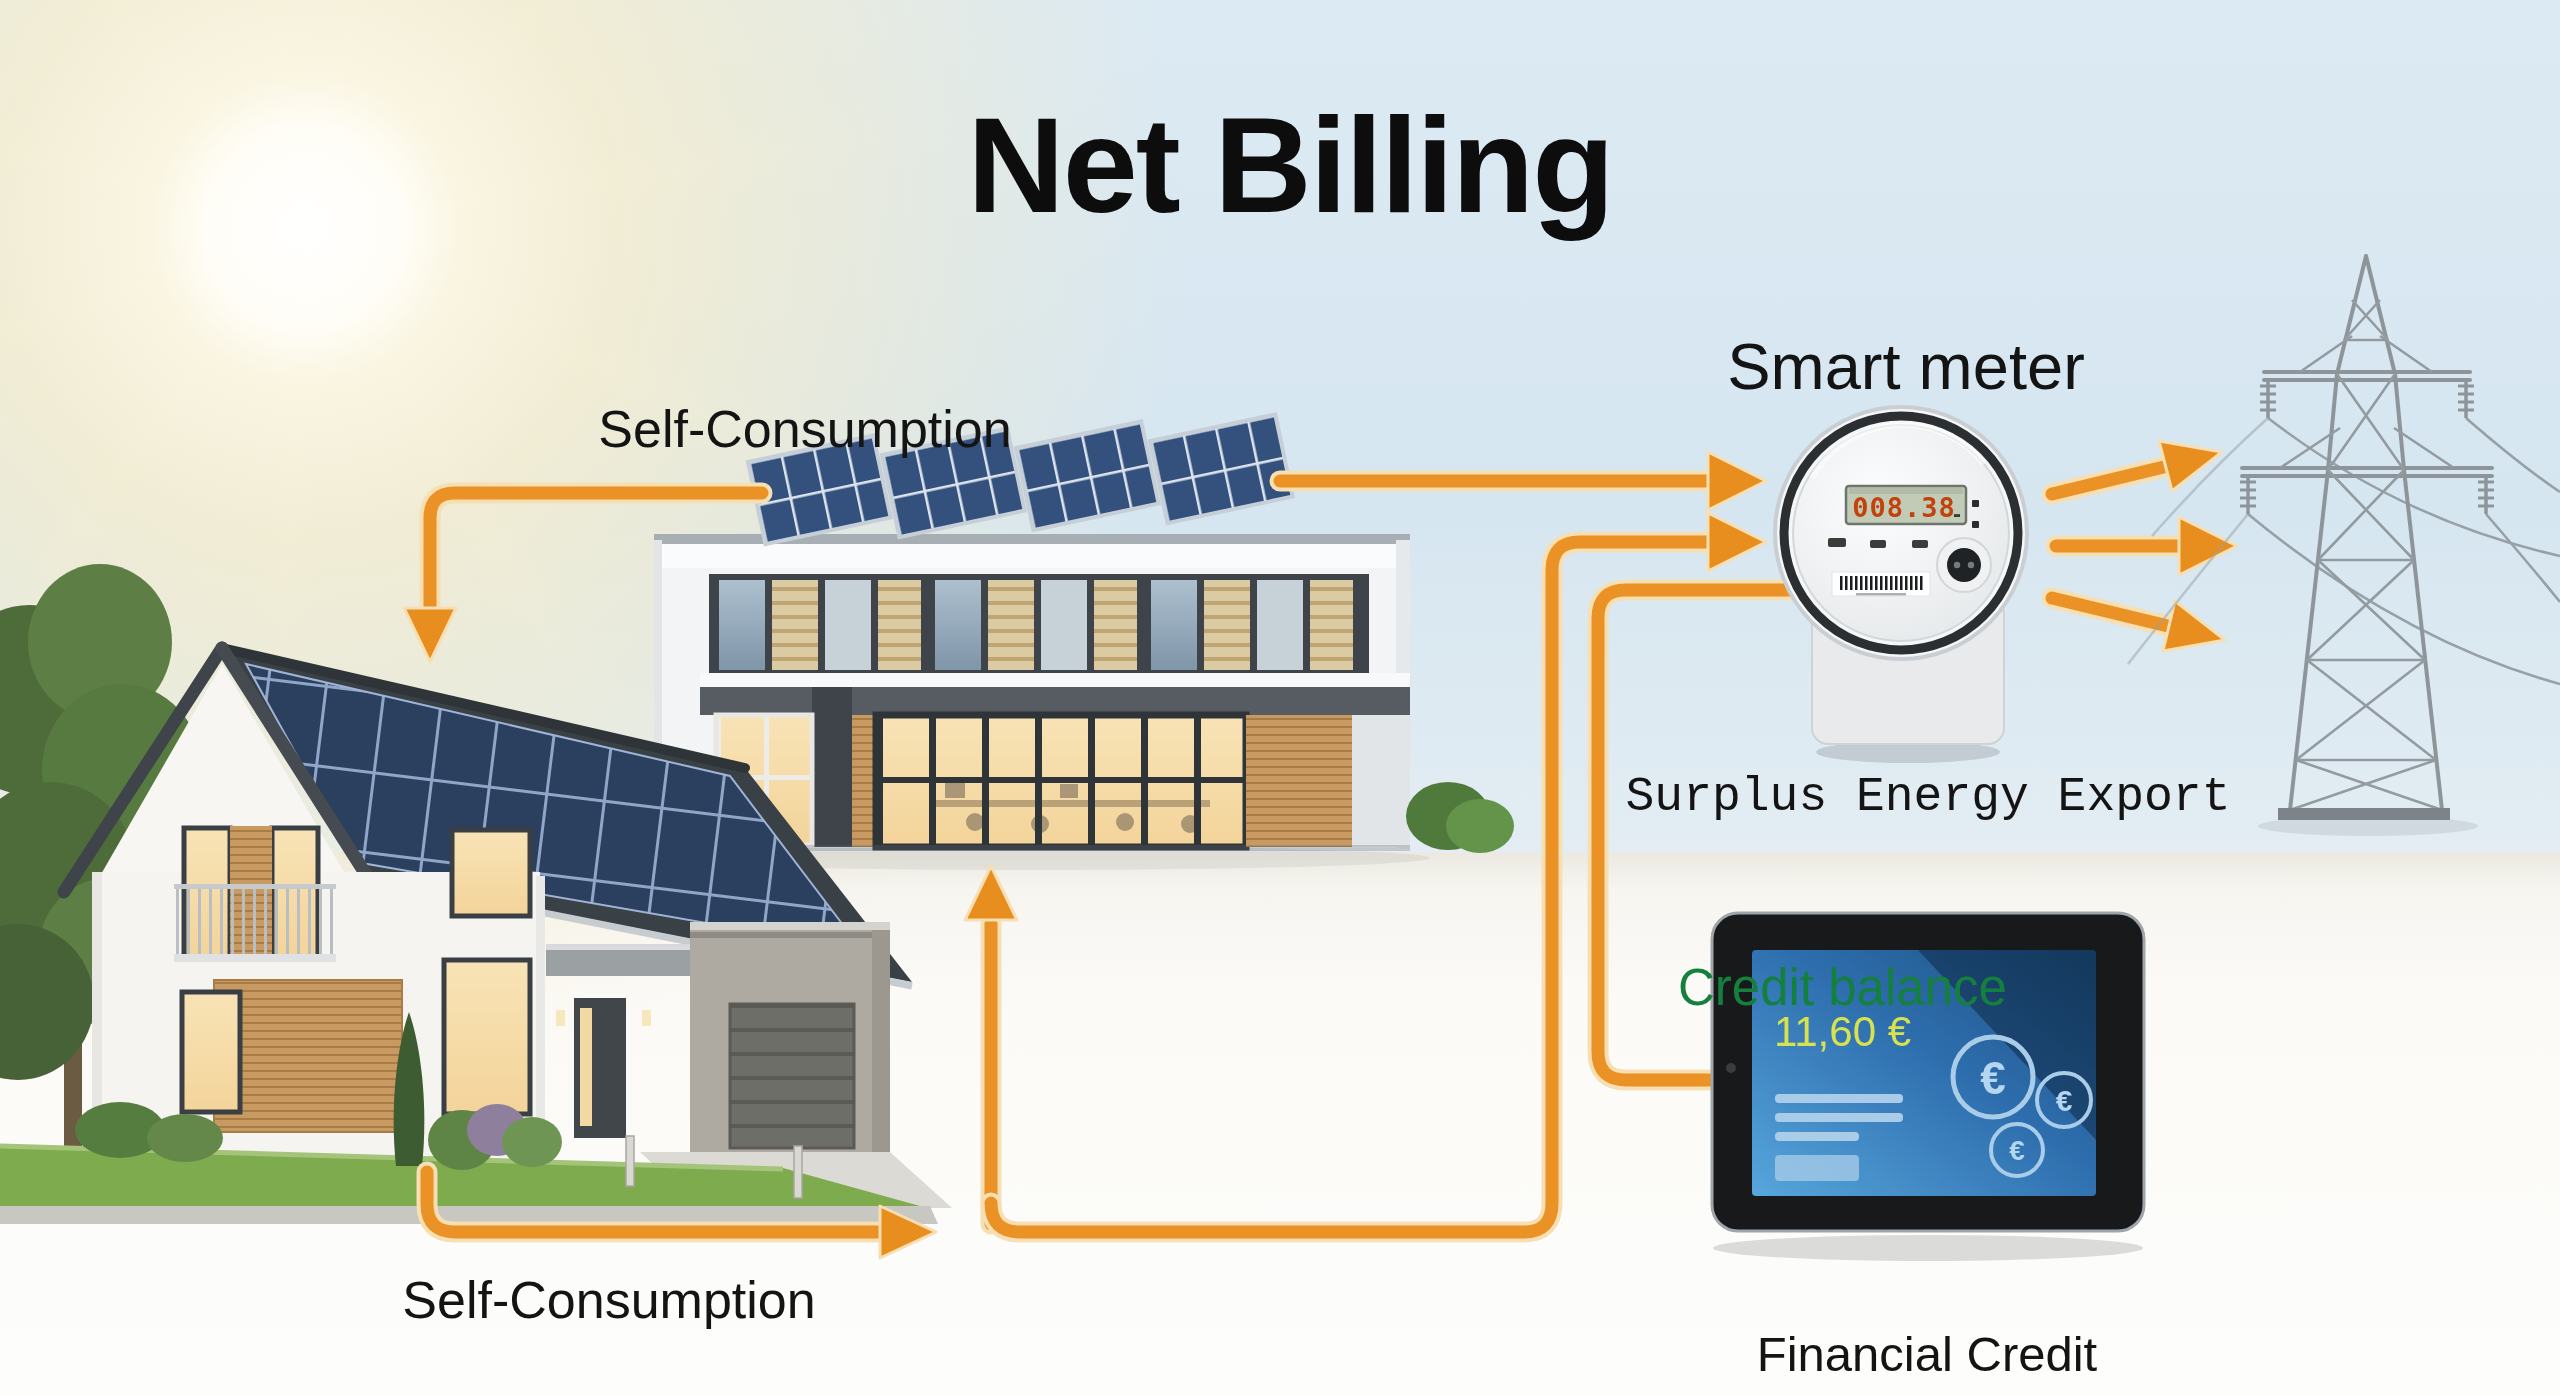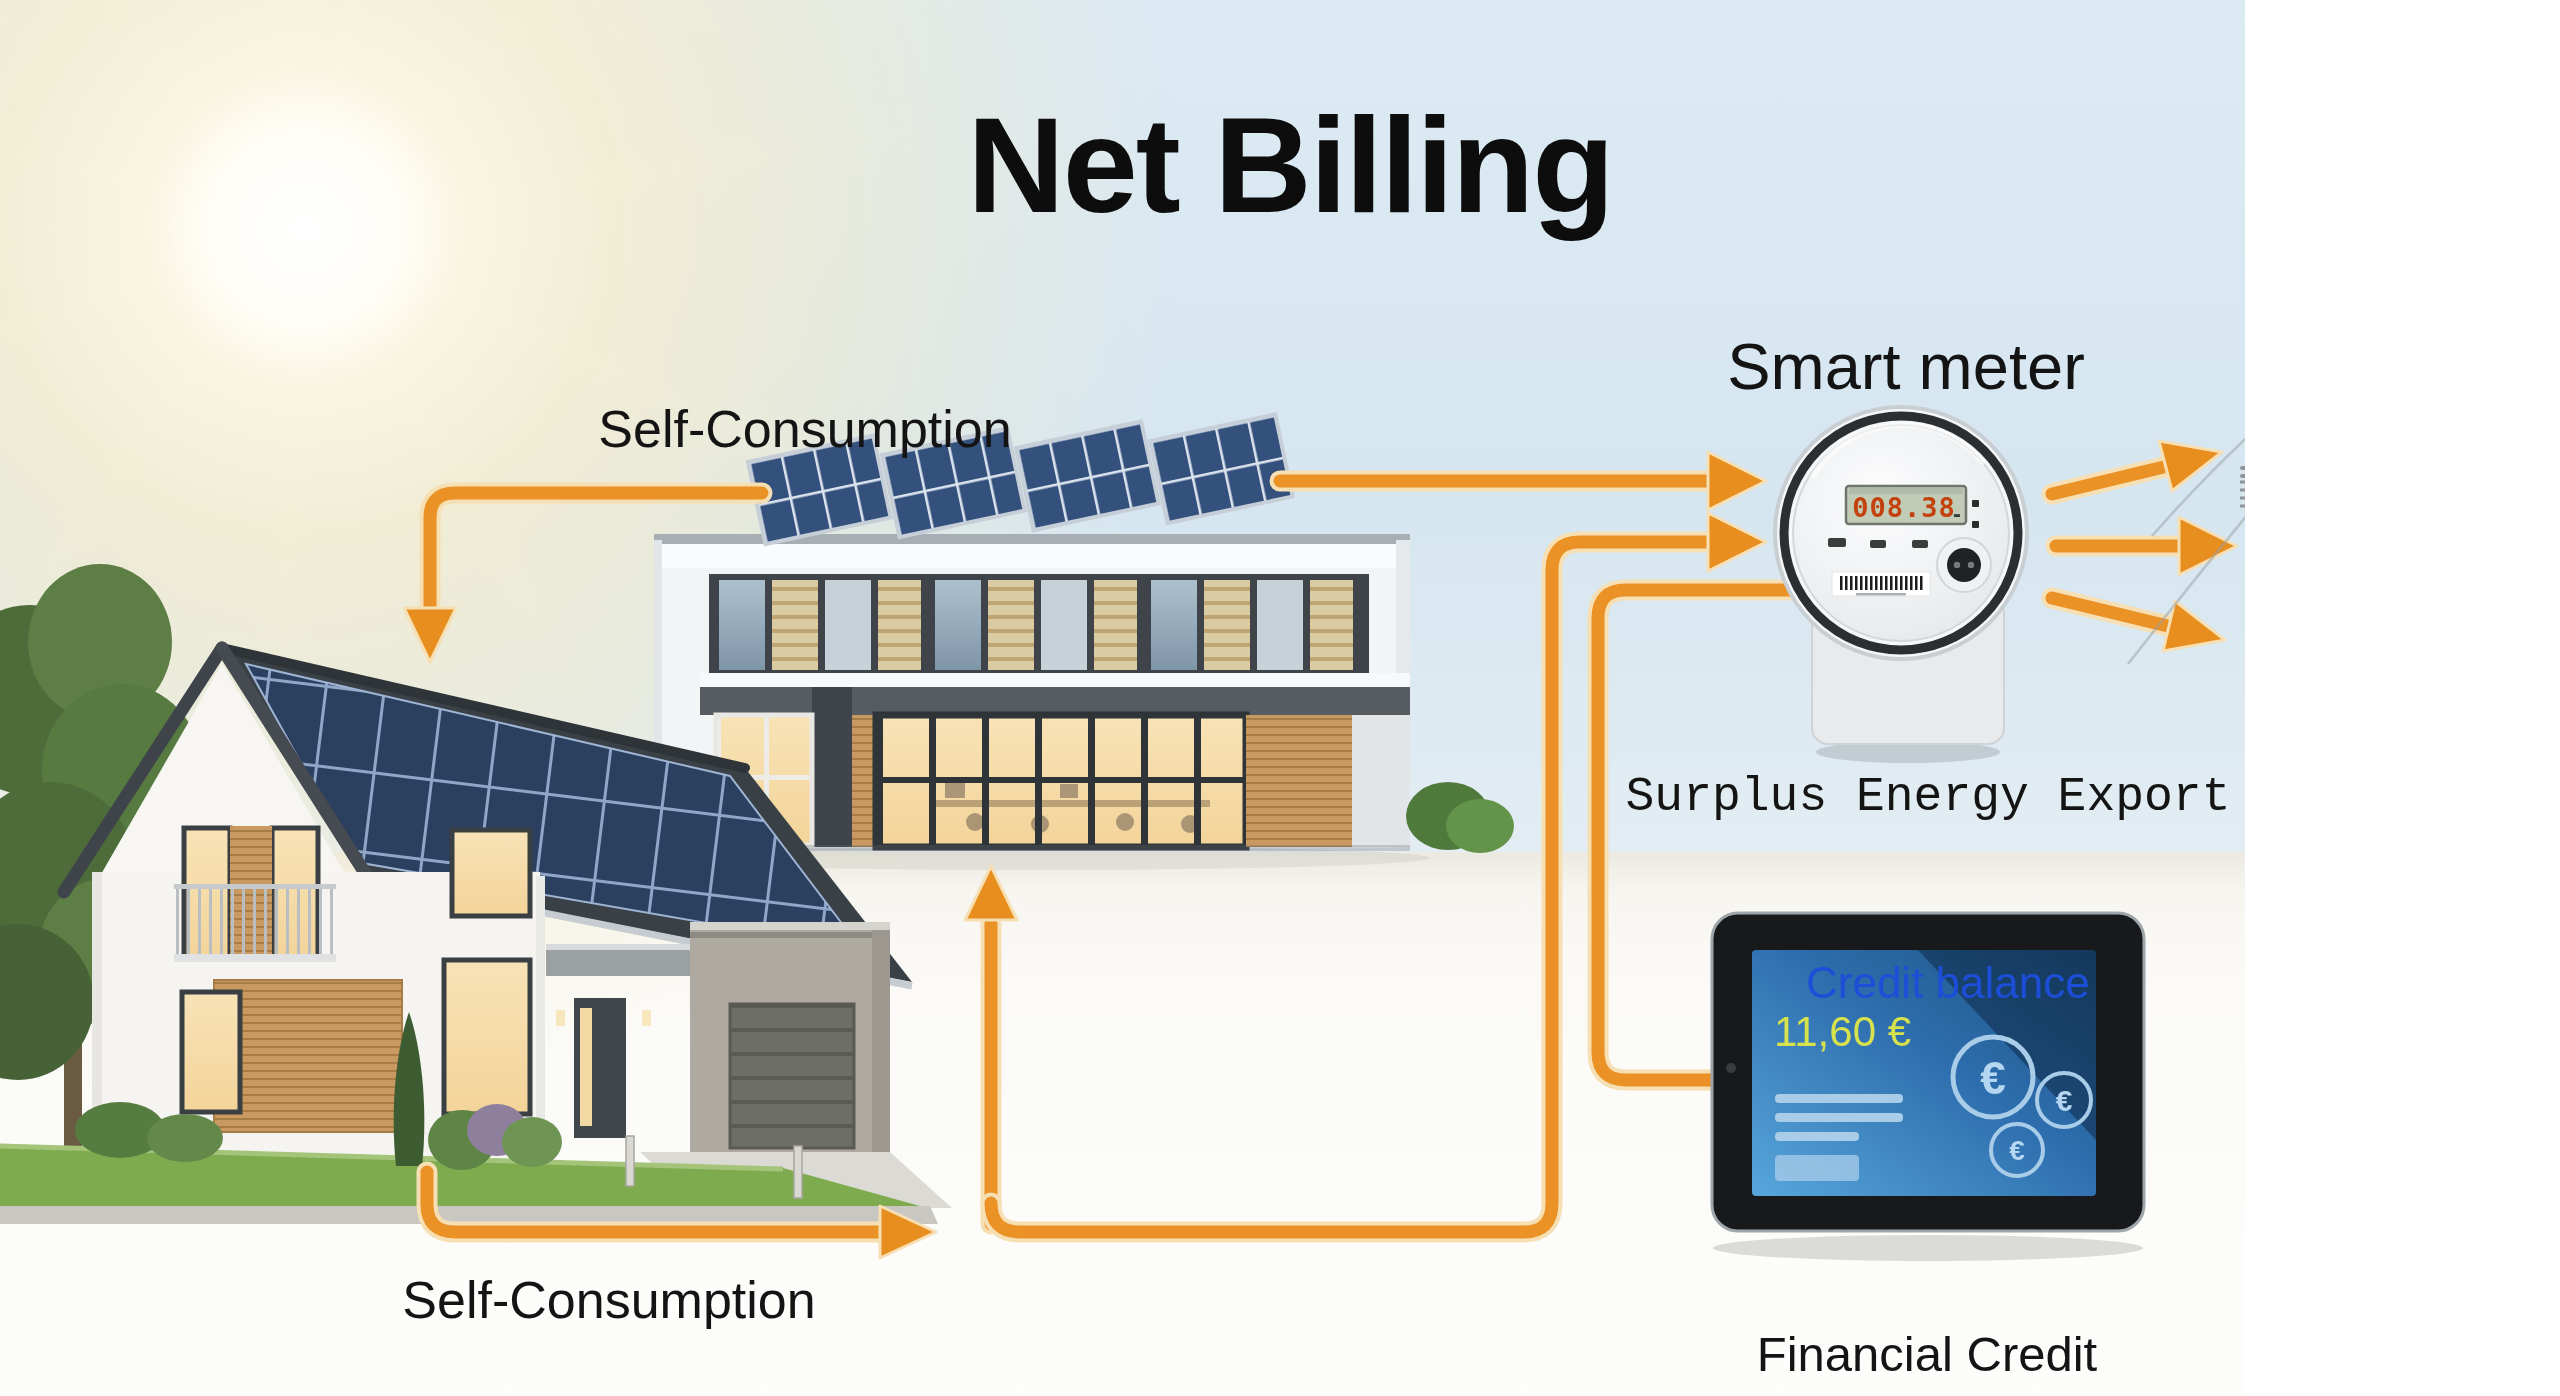--- a/index.html
+++ b/index.html
@@ -1,16 +1,16 @@
 <!DOCTYPE html>
 <html><head>
 <meta charset="utf-8">
 <style>
   html,body{margin:0;padding:0;background:#ffffff;}
-  .stage{position:relative;width:2245px;height:1396px;overflow:hidden;background:#fff;
+  .stage{position:relative;width:2560px;height:1396px;overflow:hidden;background:#fff;
          font-family:"Liberation Sans",sans-serif;}
   .sky{position:absolute;left:0;top:0;width:2560px;height:856px;
        background:linear-gradient(to bottom,#DCEAF3 0%,#D6E6F0 60%,#E3EDF3 100%);}
   .ground{position:absolute;left:0;top:852px;width:2560px;height:544px;
        background:linear-gradient(to bottom,#EBE9E1 0%,#F6F5F0 7%,#FBFAF7 25%,#FDFDFB 100%);}
   .sun-rays{position:absolute;left:-445px;top:-522px;width:1500px;height:1500px;border-radius:50%;
        opacity:.35;pointer-events:none;
        background:repeating-conic-gradient(from 8deg,rgba(255,252,242,0) 0deg,rgba(255,252,242,.55) 5deg,rgba(255,252,242,0) 10deg,rgba(255,252,242,0) 34deg);
        -webkit-mask-image:radial-gradient(circle,#000 15%,transparent 65%);
        mask-image:radial-gradient(circle,#000 15%,transparent 65%);}
@@ -21,21 +21,21 @@
   .lbl{position:absolute;transform:translate(-50%,-50%);white-space:nowrap;color:#141414;}
   .title{left:1290px;top:165px;font-size:135px;font-weight:700;letter-spacing:-2px;color:#0D0D0D;}
   .lbl-sc-top{left:805px;top:429px;font-size:52px;font-weight:500;}
   .lbl-sm{left:1906px;top:366px;font-size:65px;font-weight:500;}
   .lbl-surplus{left:1928px;top:797px;font-size:48px;font-weight:500;font-family:Liberation Mono, monospace;}
   .lbl-fc{left:1927px;top:1322px;font-size:49px;font-weight:500;margin-top:32px;}
   .lbl-sc-bottom{left:609px;top:1300px;font-size:52px;font-weight:500;}
   .meter-reading{left:1904px;top:507px;font-family:"DejaVu Sans Mono",monospace;font-weight:700;
        font-size:27px;letter-spacing:1px;color:#c2410c;}
   .meter-minus{left:1953px;top:500px;transform:none;font-size:24px;font-weight:700;color:#353E36;}
-  .tab-title{position:absolute;left:1806px;top:958px;font-size:44px;color:#1d4ed8;white-space:nowrap;}
+  .tab-title{position:absolute;left:1678px;top:958px;font-size:51px;color:#15803d;white-space:nowrap;}
   .tab-balance{position:absolute;left:1774px;top:1008px;font-size:42px;font-weight:500;color:#D8E24C;white-space:nowrap;}
   .euro{position:absolute;transform:translate(-50%,-50%);color:#B4D6F0;font-weight:600;}
   .euro1{left:1993px;top:1078px;font-size:46px;}
   .euro2{left:2064px;top:1101px;font-size:30px;}
   .euro3{left:2017px;top:1151px;font-size:28px;}
   .arrow-casing{fill:none;stroke:#F7DFB4;stroke-width:21;stroke-linecap:round;stroke-linejoin:round;}
   .arrow-line{fill:none;stroke:#EB9226;stroke-width:13;stroke-linecap:round;stroke-linejoin:round;}
   .arrow-head{fill:#E88E1E;stroke:#F7DFB4;stroke-width:3;stroke-linejoin:round;}
   .tower-ln{stroke:#8D959B;stroke-width:4;fill:none;stroke-linecap:round;}
   .tower-lt{stroke:#939BA1;stroke-width:2.6;fill:none;}

